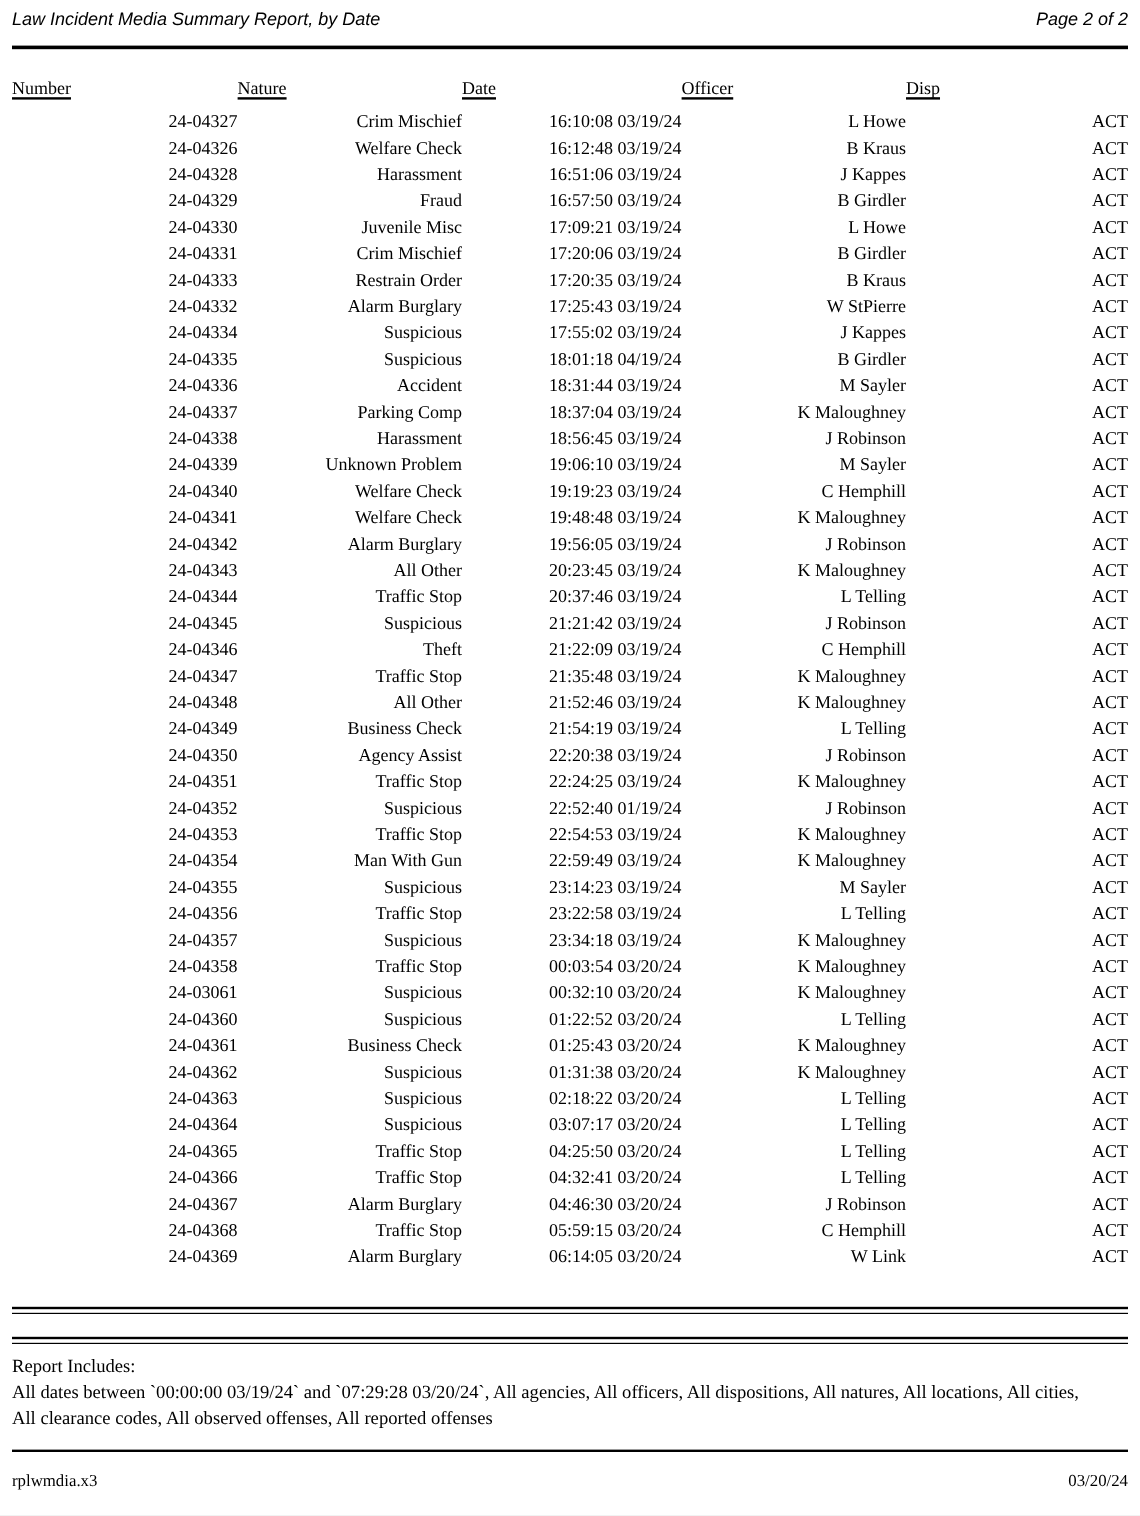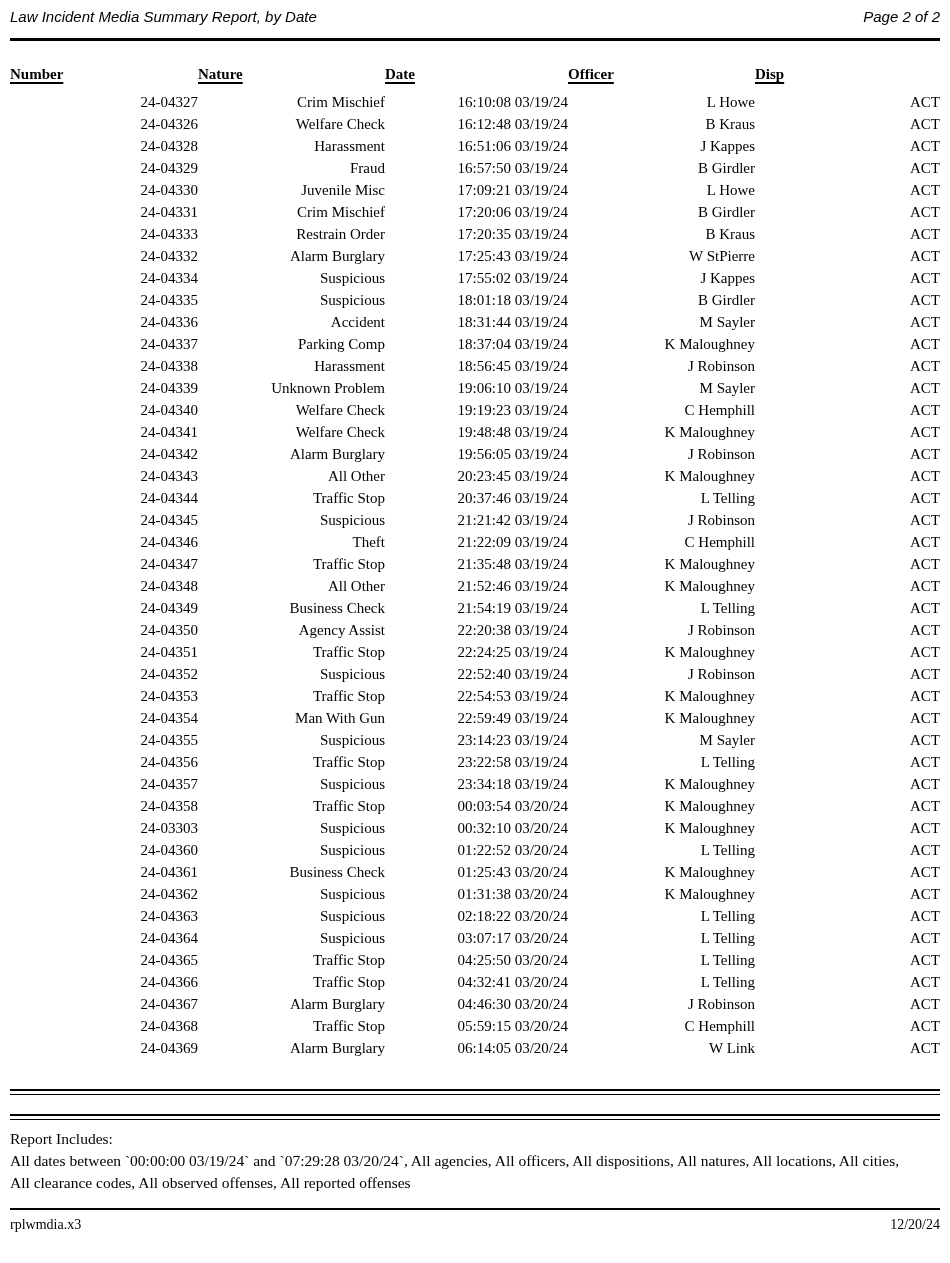--- a/index.html
+++ b/index.html
@@ -17,35 +17,35 @@
   .rule-single-top{margin:12px 10px 0 10px;border-top:3px solid #000;}
   .rule-single-bottom{margin:14px 10px 0 10px;border-top:2px solid #000;}
   .rule-double{margin:0 10px;height:3px;border-top:2px solid #000;border-bottom:1px solid #000;}
   .rule-d1{margin-top:30px;}
   .rule-d2{margin-top:19px;}
   .tbl{margin:24px 10px 0 10px;}
   .thead,.trow{
     display:grid;
     grid-template-columns:188px 187px 183px 187px 1fr;
   }
-  .thead{font-size:15px;font-weight:bold;height:26px;line-height:18px;}
+  .thead{font-size:15px;font-weight:normal;height:26px;line-height:18px;}
   .thead span{
     justify-self:start;
     text-decoration:underline;
     text-decoration-thickness:1.5px;
     text-underline-offset:3px;
   }
   .trow{font-size:15px;height:22px;line-height:22px;text-align:right;}
   .trow span{white-space:nowrap;overflow:hidden;}
   .total{padding:7px 10px 0 10px;font-size:15px;line-height:20px;}
   .inc-head{padding:8px 10px 0 10px;font-size:15.5px;font-weight:normal;line-height:21px;}
   .inc-body{padding:1px 10px 0 10px;font-size:15.5px;line-height:22px;width:915px;box-sizing:border-box;}
   .pfoot{
     display:flex;justify-content:space-between;
-    padding:6px 10px 0 10px;font-size:14px;line-height:18px;
+    padding:6px 10px 0 10px;font-size:14px;line-height:18px;margin-top:10px;
   }
 </style>
 </head>
 <body>
 
 <div class="page">
 
   <div class="hdr">
     <span>Law Incident Media Summary Report, by Date</span>
     <span>Page 2 of 2</span>
@@ -121,21 +121,21 @@
         <div class="trow">
           <span>24-04334</span>
           <span>Suspicious</span>
           <span>17:55:02 03/19/24</span>
           <span>J Kappes</span>
           <span>ACT</span>
         </div>
         <div class="trow">
           <span>24-04335</span>
           <span>Suspicious</span>
-          <span>18:01:18 03/19/24</span>
+          <span>18:01:18 04/19/24</span>
           <span>B Girdler</span>
           <span>ACT</span>
         </div>
         <div class="trow">
           <span>24-04336</span>
           <span>Accident</span>
           <span>18:31:44 03/19/24</span>
           <span>M Sayler</span>
           <span>ACT</span>
         </div>
@@ -240,21 +240,21 @@
         <div class="trow">
           <span>24-04351</span>
           <span>Traffic Stop</span>
           <span>22:24:25 03/19/24</span>
           <span>K Maloughney</span>
           <span>ACT</span>
         </div>
         <div class="trow">
           <span>24-04352</span>
           <span>Suspicious</span>
-          <span>22:52:40 03/19/24</span>
+          <span>22:52:40 01/19/24</span>
           <span>J Robinson</span>
           <span>ACT</span>
         </div>
         <div class="trow">
           <span>24-04353</span>
           <span>Traffic Stop</span>
           <span>22:54:53 03/19/24</span>
           <span>K Maloughney</span>
           <span>ACT</span>
         </div>
@@ -287,21 +287,21 @@
           <span>ACT</span>
         </div>
         <div class="trow">
           <span>24-04358</span>
           <span>Traffic Stop</span>
           <span>00:03:54 03/20/24</span>
           <span>K Maloughney</span>
           <span>ACT</span>
         </div>
         <div class="trow">
-          <span>24-03303</span>
+          <span>24-03061</span>
           <span>Suspicious</span>
           <span>00:32:10 03/20/24</span>
           <span>K Maloughney</span>
           <span>ACT</span>
         </div>
         <div class="trow">
           <span>24-04360</span>
           <span>Suspicious</span>
           <span>01:22:52 03/20/24</span>
           <span>L Telling</span>
@@ -378,16 +378,16 @@
 
   <div class="rule-double rule-d2"></div>
 
   <div class="inc-head">Report Includes:</div>
   <div class="inc-body">All dates between `00:00:00 03/19/24` and `07:29:28 03/20/24`, All agencies, All officers, All dispositions, All natures, All locations, All cities, All clearance codes, All observed offenses, All reported offenses</div>
 
   <div class="rule-single-bottom"></div>
 
   <div class="pfoot">
     <span>rplwmdia.x3</span>
-    <span>12/20/24</span>
+    <span>03/20/24</span>
   </div>
 
 </div>
 
 </body></html>

